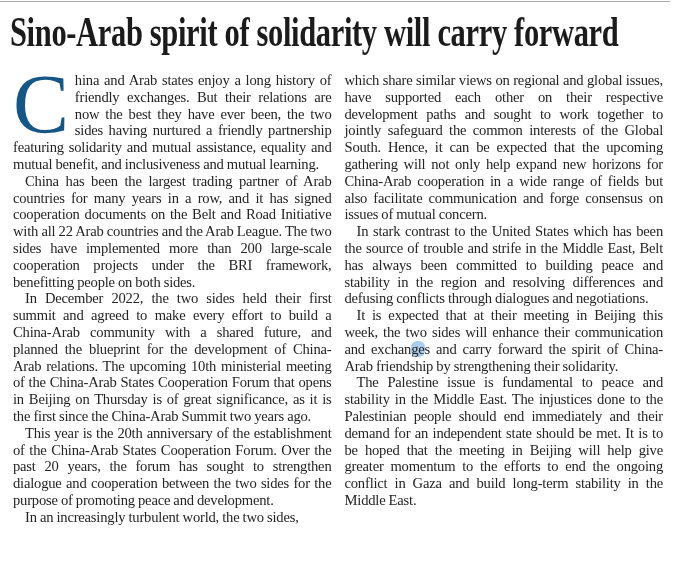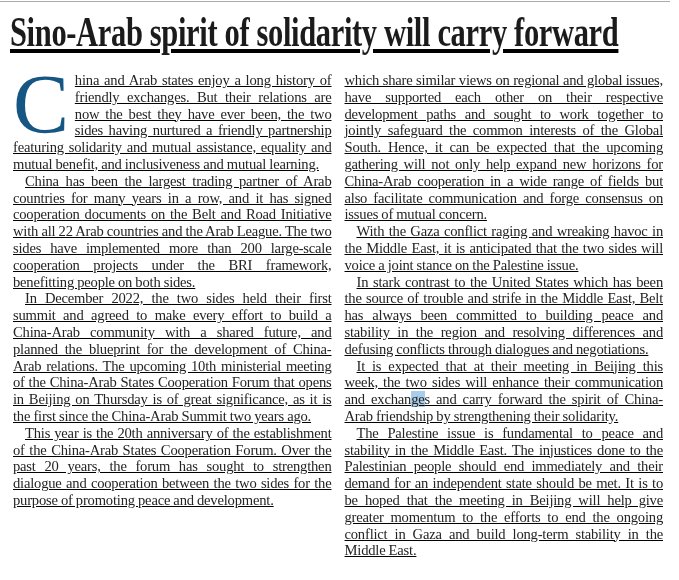--- a/index.html
+++ b/index.html
@@ -7,21 +7,20 @@
     padding: 0;
     background: #ffffff;
   }
   #page {
     position: relative;
     width: 670px;
     height: 580px;
     background: #ffffff;
     overflow: hidden;
     font-family: "Liberation Serif", serif;
-    text-decoration: underline;
   }
   .top-rule {
     position: absolute;
     top: 1px;
     left: 0;
     width: 100%;
     height: 1px;
     background: var(--rule, #ababab);
   }
   .headline {
@@ -60,36 +59,37 @@
   }
   .dropcap {
     float: left;
     font-size: 84px;
     line-height: 60px;
     padding: 3px 6px 0 0;
     color: var(--dropcap, #165685);
   }
   .selection-highlight {
     background: var(--highlight, #a9cdeb);
+    border-radius: 6px;
   }
 </style>
 </head>
 <body>
 
 <div id="page">
   <div class="top-rule"></div>
   <h1 class="headline">Sino-Arab spirit of solidarity will carry forward</h1>
   <div class="body-columns">
     <div class="col">
         <p><span class="dropcap">C</span>hina and Arab states enjoy a long history of friendly exchanges. But their relations are now the best they have ever been, the two sides having nurtured a friendly partnership featuring solidarity and mutual assistance, equality and mutual benefit, and inclusiveness and mutual learning.</p>
         <p class="indent">China has been the largest trading partner of Arab countries for many years in a row, and it has signed cooperation documents on the Belt and Road Initiative with all 22 Arab countries and the Arab League. The two sides have implemented more than 200 large-scale cooperation projects under the BRI framework, benefitting people on both sides.</p>
         <p class="indent">In December 2022, the two sides held their first summit and agreed to make every effort to build a China-Arab community with a shared future, and planned the blueprint for the development of China-Arab relations. The upcoming 10th ministerial meeting of the China-Arab States Cooperation Forum that opens in Beijing on Thursday is of great significance, as it is the first since the China-Arab Summit two years ago.</p>
         <p class="indent">This year is the 20th anniversary of the establishment of the China-Arab States Cooperation Forum. Over the past 20 years, the forum has sought to strengthen dialogue and cooperation between the two sides for the purpose of promoting peace and development.</p>
+        <p class="indent">In an increasingly turbulent world, the two sides,</p>
       </div>
     <div class="col">
         <p>which share similar views on regional and global issues, have supported each other on their respective development paths and sought to work together to jointly safeguard the common interests of the Global South. Hence, it can be expected that the upcoming gathering will not only help expand new horizons for China-Arab cooperation in a wide range of fields but also facilitate communication and forge consensus on issues of mutual concern.</p>
-        <p class="indent">With the Gaza conflict raging and wreaking havoc in the Middle East, it is anticipated that the two sides will voice a joint stance on the Palestine issue.</p>
         <p class="indent">In stark contrast to the United States which has been the source of trouble and strife in the Middle East, Belt has always been committed to building peace and stability in the region and resolving differences and defusing conflicts through dialogues and negotiations.</p>
         <p class="indent">It is expected that at their meeting in Beijing this week, the two sides will enhance their communication and exchan<span class="selection-highlight">ge</span>s and carry forward the spirit of China-Arab friendship by strengthening their solidarity.</p>
         <p class="indent">The Palestine issue is fundamental to peace and stability in the Middle East. The injustices done to the Palestinian people should end immediately and their demand for an independent state should be met. It is to be hoped that the meeting in Beijing will help give greater momentum to the efforts to end the ongoing conflict in Gaza and build long-term stability in the Middle East.</p>
       </div>
   </div>
 </div>
 
 </body></html>

